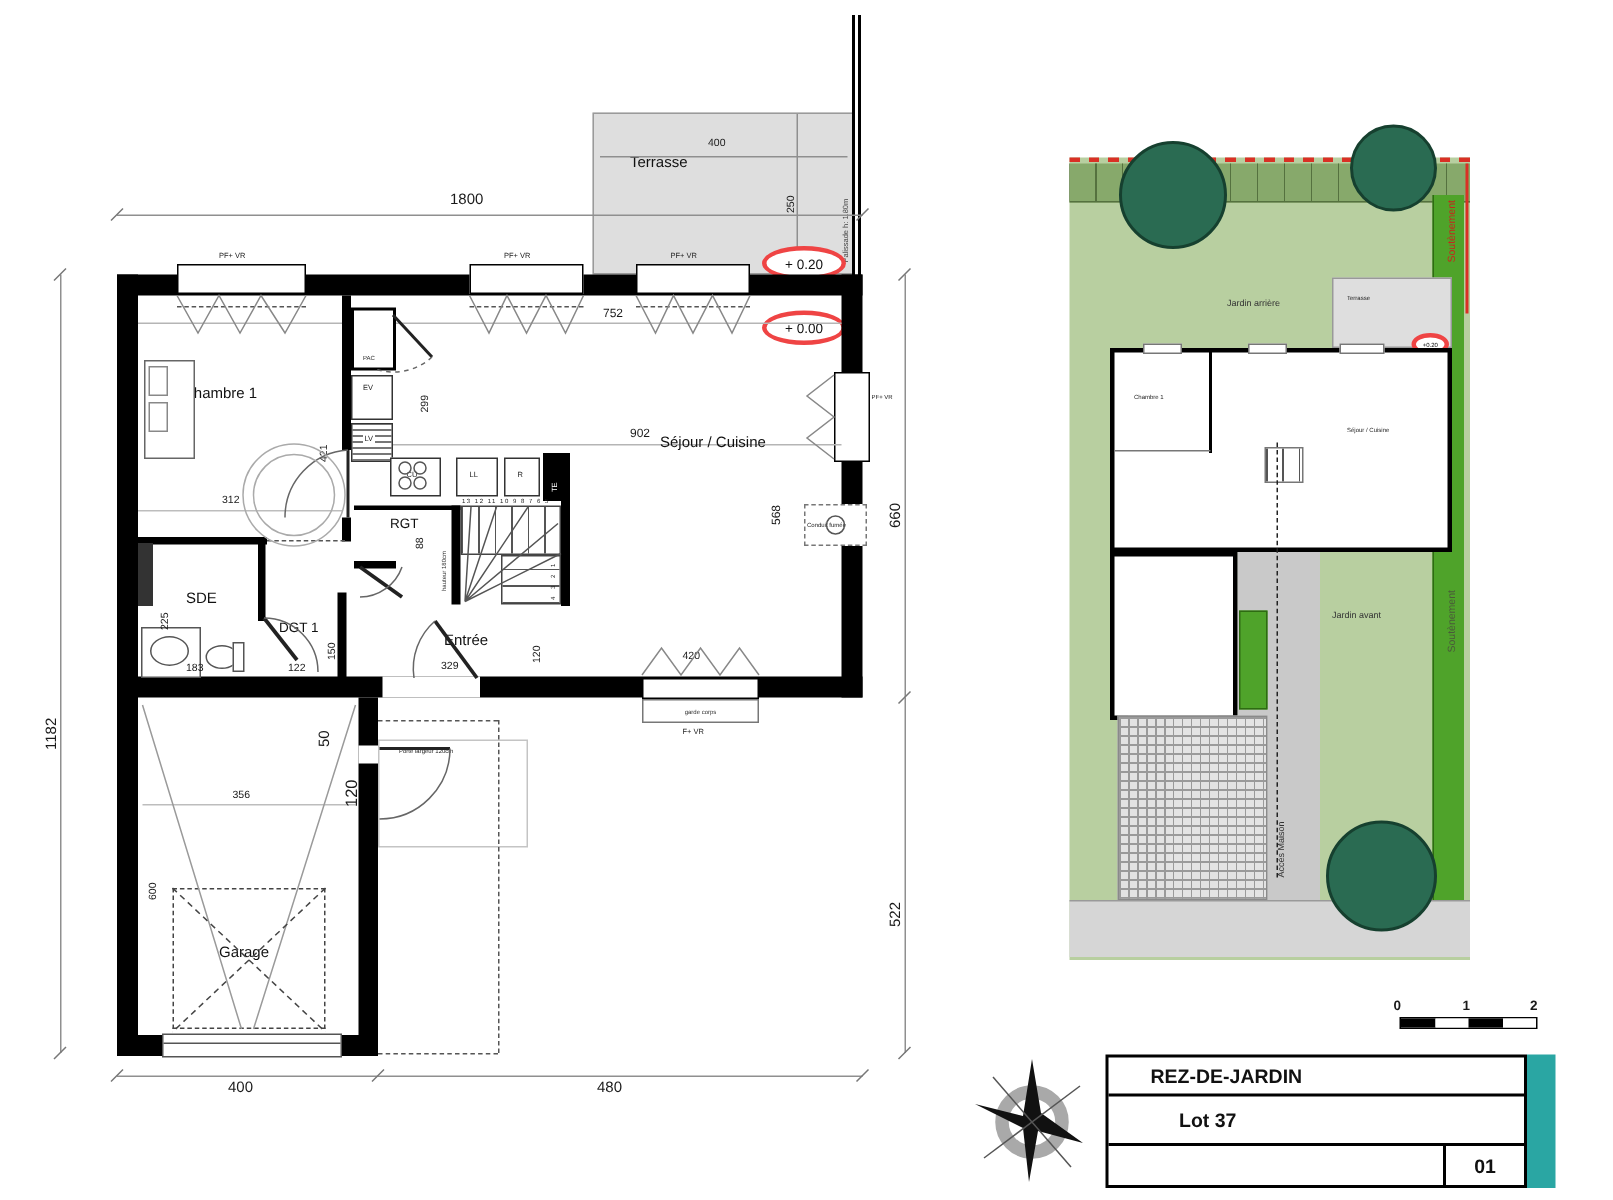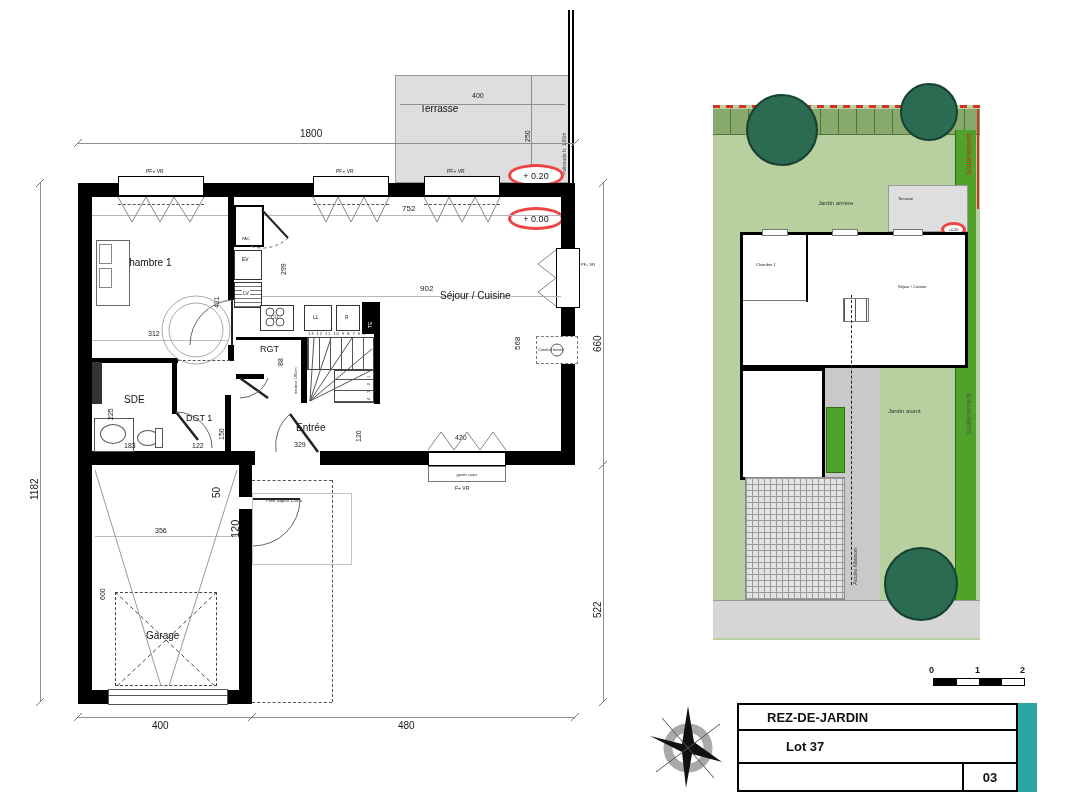--- a/index.html
+++ b/index.html
@@ -311,19 +311,19 @@
 
   <div class="abs" style="left:737px;top:703px;width:281px;height:89px;background:#fff;border:2px solid #000;box-sizing:border-box;">
     <div class="tb-row" style="top:0;height:26px;">
       <span style="padding-left:28px;">REZ-DE-JARDIN</span>
     </div>
     <div class="tb-row" style="top:26px;height:33px;">
       <span style="padding-left:47px;">Lot 37</span>
     </div>
     <div class="abs" style="left:0;top:59px;width:100%;height:26px;">
       <div class="abs" style="left:223px;top:0;width:54px;height:26px;border-left:2px solid #000;display:flex;align-items:center;justify-content:center;font-weight:bold;font-size:13px;box-sizing:border-box;">
-        <span>03</span>
+        <span>01</span>
       </div>
     </div>
   </div>
   <div class="abs" style="left:1018px;top:703px;width:19px;height:89px;background:#2aa6a3;"></div>
 
 </div>
 
 </body></html>

